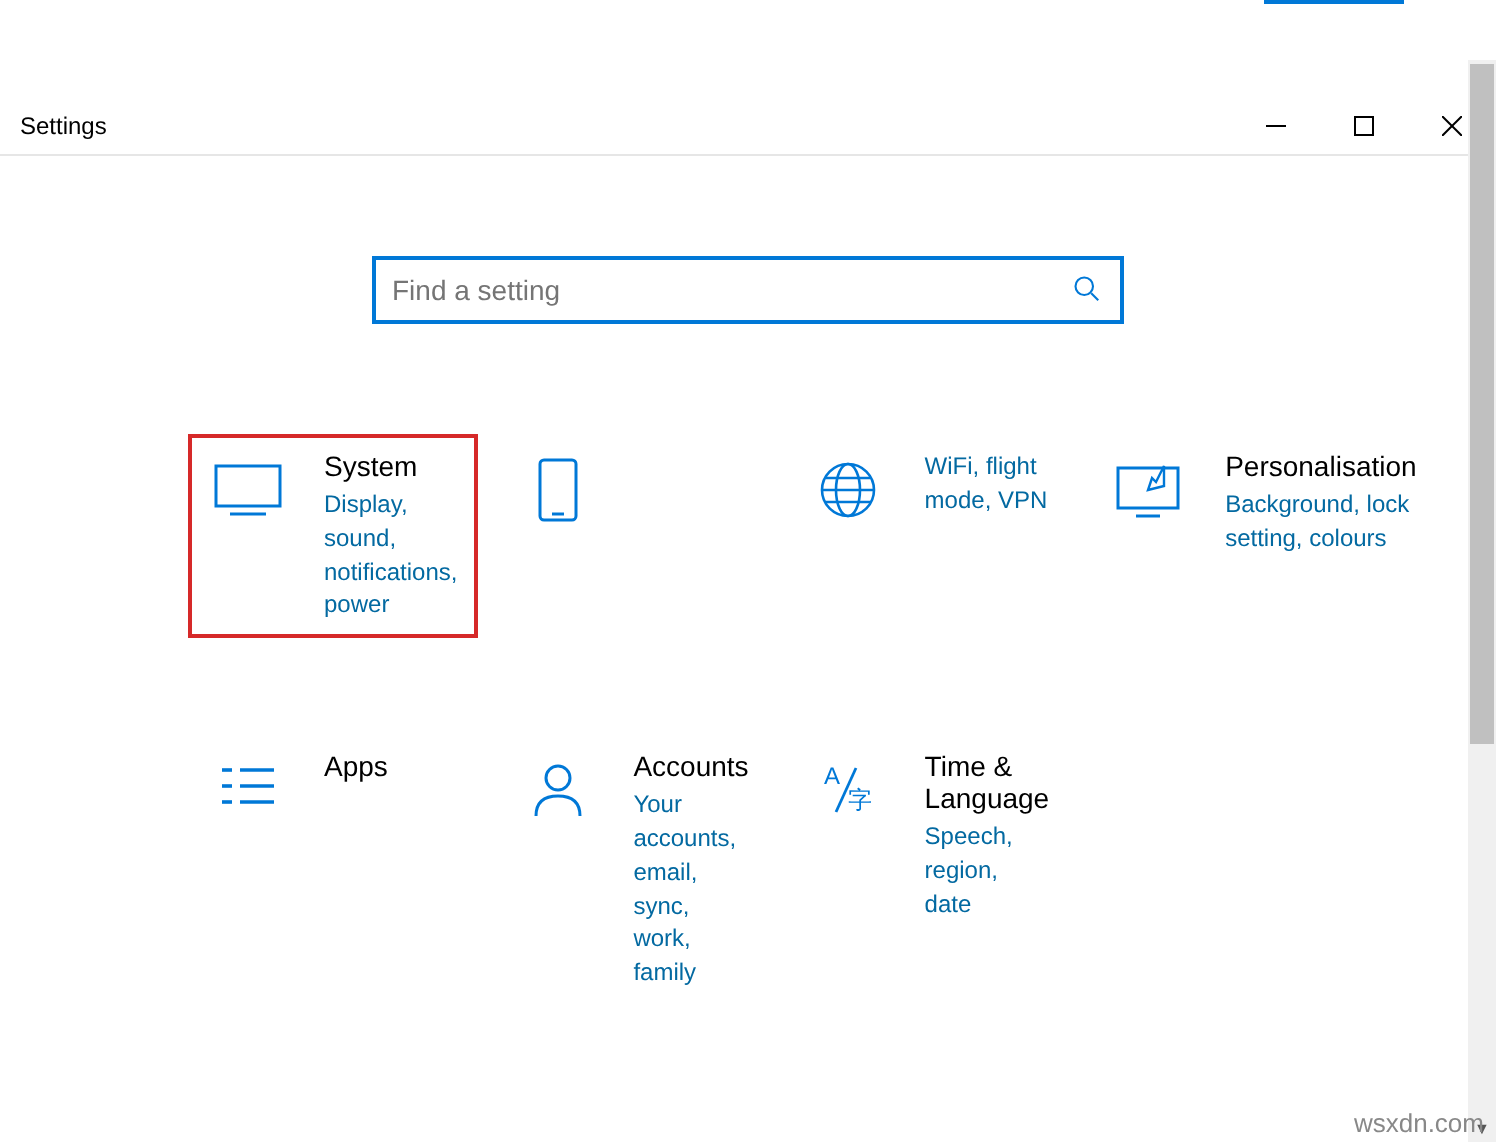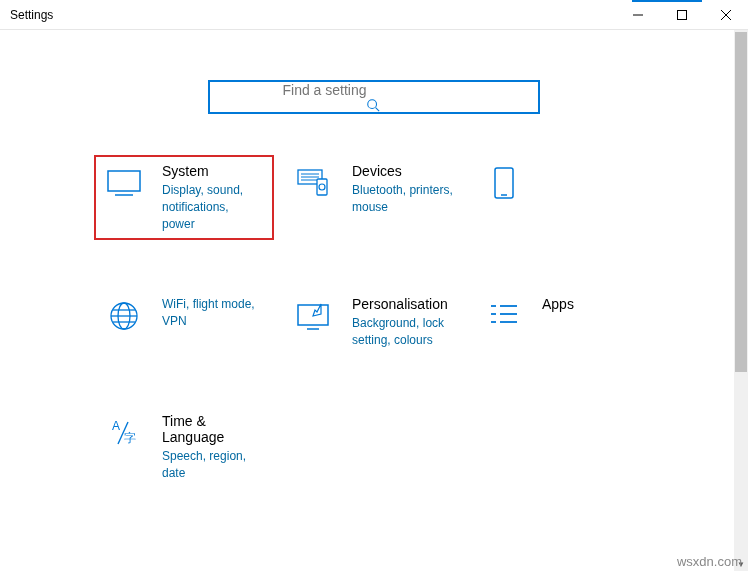--- a/index.html
+++ b/index.html
@@ -10,20 +10,21 @@
       height: 571px;
       overflow: hidden;
       position: relative;
     }
     .titlebar {
       display: flex;
       align-items: center;
       height: 30px;
       padding-left: 10px;
       border-bottom: 1px solid #e6e6e6;
+      margin-top: 48px;
     }
     .titlebar .title {
       font-size: 12px;
       color: #000;
       flex: 1;
     }
     .win-controls {
       display: flex;
     }
     .win-btn {
@@ -47,45 +48,44 @@
     .content {
       padding-top: 50px;
       height: calc(100% - 30px);
       overflow-y: auto;
     }
     .search-wrap {
       display: flex;
       justify-content: center;
     }
     .search-box {
-      width: 332px;
+      width: 376px;
       height: 34px;
       border: 2px solid #0078d7;
       display: flex;
       align-items: center;
       padding: 0 10px 0 8px;
-      flex-direction: column;
     }
     .search-box input {
       flex: 1;
       border: none;
       outline: none;
       font-size: 14px;
       color: #666;
       font-family: inherit;
     }
     .search-icon {
       color: #0078d7;
       font-size: 14px;
     }
     .categories {
-      margin: 41px auto 0;
+      margin: 55px auto 0;
       width: 560px;
       display: grid;
-      grid-template-columns: 1fr 1fr 1fr;
+      grid-template-columns: 1fr 1fr 1fr 1fr;
       column-gap: 10px;
       row-gap: 48px;
     }
     .cat {
       display: flex;
       align-items: flex-start;
       padding: 8px 10px;
       cursor: pointer;
     }
     .cat.highlighted {
@@ -200,36 +200,20 @@
             <rect x="1" y="1" width="32" height="20" stroke="#0078d7" stroke-width="1.5"></rect>
             <line x1="8" y1="25" x2="26" y2="25" stroke="#0078d7" stroke-width="1.5"></line>
           </svg>
       </div>
       <div class="cat-text">
         <div class="cat-title">System</div>
         <div class="cat-sub">Display, sound, notifications, power</div>
       </div>
     </div>
 
-    <div class="cat">
-      <div class="cat-icon">
-        <svg width="34" height="28" viewBox="0 0 34 28" fill="none">
-            <rect x="1" y="1" width="24" height="14" stroke="#0078d7" stroke-width="1.3"></rect>
-            <line x1="4" y1="5" x2="22" y2="5" stroke="#0078d7" stroke-width="1"></line>
-            <line x1="4" y1="8" x2="22" y2="8" stroke="#0078d7" stroke-width="1"></line>
-            <line x1="4" y1="11" x2="22" y2="11" stroke="#0078d7" stroke-width="1"></line>
-            <rect x="20" y="10" width="10" height="16" rx="1" stroke="#0078d7" stroke-width="1.3" fill="#fff"></rect>
-            <circle cx="25" cy="18" r="3" stroke="#0078d7" stroke-width="1.2"></circle>
-          </svg>
-      </div>
-      <div class="cat-text">
-        <div class="cat-title">Devices</div>
-        <div class="cat-sub">Bluetooth, printers, mouse</div>
-      </div>
-    </div>
 
     <div class="cat">
       <div class="cat-icon">
         <svg width="20" height="32" viewBox="0 0 20 32" fill="none">
             <rect x="1" y="1" width="18" height="30" rx="2" stroke="#0078d7" stroke-width="1.5"></rect>
             <line x1="7" y1="28" x2="13" y2="28" stroke="#0078d7" stroke-width="1.5"></line>
           </svg>
       </div>
     </div>
 
@@ -271,20 +255,32 @@
             <line x1="11" y1="12" x2="28" y2="12"></line>
             <line x1="2" y1="20" x2="7" y2="20"></line>
             <line x1="11" y1="20" x2="28" y2="20"></line>
           </svg>
       </div>
       <div class="cat-text">
         <div class="cat-title">Apps</div>
       </div>
     </div>
 
+    <div class="cat">
+      <div class="cat-icon">
+        <svg width="28" height="30" viewBox="0 0 28 30" fill="none" stroke="#0078d7" stroke-width="1.5">
+            <circle cx="14" cy="9" r="6"></circle>
+            <path d="M3 28 C3 20 8 18 14 18 C20 18 25 20 25 28"></path>
+          </svg>
+      </div>
+      <div class="cat-text">
+        <div class="cat-title">Accounts</div>
+        <div class="cat-sub">Your accounts, email, sync, work, family</div>
+      </div>
+    </div>
 
     <div class="cat">
       <div class="cat-icon">
         <svg width="32" height="30" viewBox="0 0 32 30" fill="none" stroke="#0078d7" stroke-width="1.4">
             <text x="4" y="12" font-size="12" fill="#0078d7" stroke="none">A</text>
             <text x="16" y="24" font-size="12" fill="#0078d7" stroke="none">字</text>
             <line x1="20" y1="4" x2="10" y2="26"></line>
           </svg>
       </div>
       <div class="cat-text">

